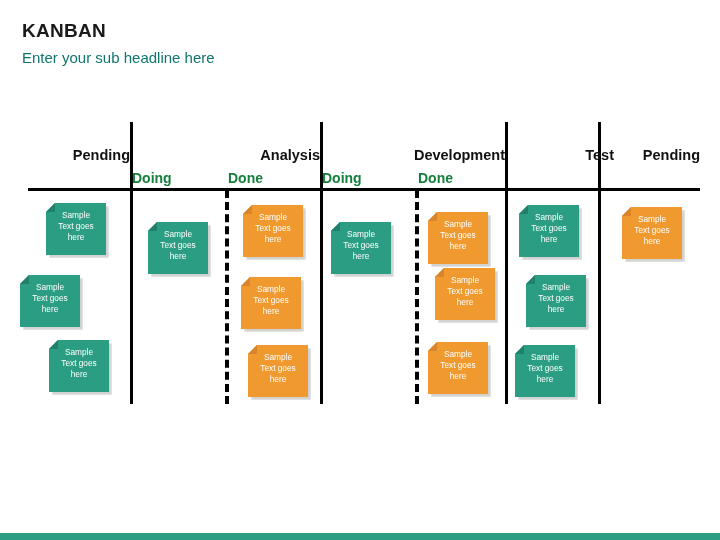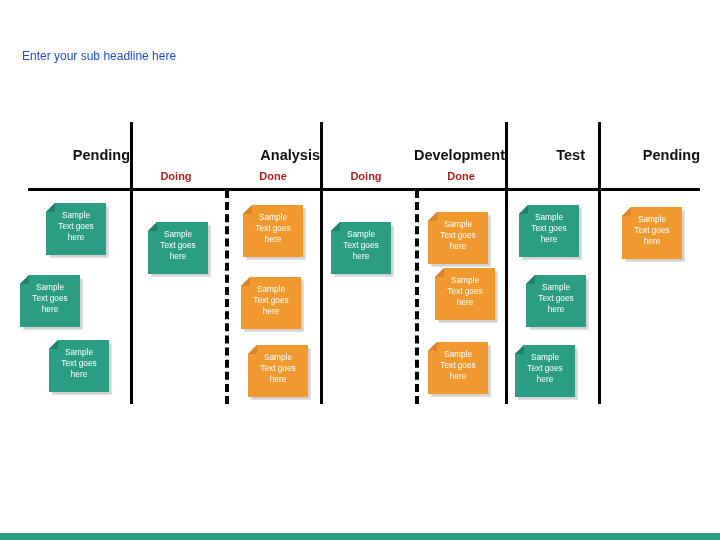--- a/index.html
+++ b/index.html
@@ -10,40 +10,40 @@
   }
   #board{position:absolute;left:0;top:0;width:720px;height:540px;}
 
   
   .title{
     position:absolute;left:22px;top:20px;
     font-size:19px;font-weight:bold;color:#1a1a1a;letter-spacing:.3px;
   }
   .subtitle{
     position:absolute;left:22px;top:49px;
-    font-size:12px;font-weight:normal;color:#1d4ed8;
+    font-size:15px;font-weight:normal;color:#0f766e;
   }
 
   
   .vrule{position:absolute;width:3px;background:#000;}
   .vrule.dashed{
     width:0;background:none;
     border-left:4px dashed #000;
   }
   .hrule{position:absolute;height:3px;background:#000;}
 
   
   .col-head{
     position:absolute;text-align:right;
     font-size:14.5px;font-weight:bold;color:#111;
     white-space:nowrap;
   }
   .sub-head{
-    position:absolute;text-align:center;
-    font-size:11px;font-weight:bold;color:#b91c1c;
+    position:absolute;
+    font-size:14px;font-weight:bold;color:#15803d;
     white-space:nowrap;
   }
 
   
   .card{
     position:absolute;
     width:60px;height:52px;
     box-sizing:border-box;
     padding:7px 4px 0 4px;
     color:#ffffff;
@@ -77,36 +77,37 @@
   .bottom-bar{
     position:absolute;left:0;bottom:0;width:720px;height:7px;
     background:#2a9d82;
   }
 </style>
 </head>
 <body>
 
 <div id="board">
 
+  <div class="title">KANBAN</div>
   <div class="subtitle">Enter your sub headline here</div>
 
   <div id="rules-layer">
       <div class="hrule" style="left: 28px; top: 188px; width: 672px;"></div>
       <div class="vrule" style="left: 130px; top: 122px; height: 282px;"></div>
       <div class="vrule dashed" style="left: 225px; top: 190px; height: 214px;"></div>
       <div class="vrule" style="left: 320px; top: 122px; height: 282px;"></div>
       <div class="vrule dashed" style="left: 415px; top: 190px; height: 214px;"></div>
       <div class="vrule" style="left: 505px; top: 122px; height: 282px;"></div>
       <div class="vrule" style="left: 598px; top: 122px; height: 282px;"></div>
     </div>
   <div id="heads-layer">
       <div class="col-head" style="left: 28px; top: 147px; width: 102px;">Pending</div>
       <div class="col-head" style="left: 130px; top: 147px; width: 190px;">Analysis</div>
       <div class="col-head" style="left: 320px; top: 147px; width: 185px;">Development</div>
-      <div class="col-head" style="left: 476px; top: 147px; width: 109px;">Test</div>
+      <div class="col-head" style="left: 505px; top: 147px; width: 109px;">Test</div>
       <div class="col-head" style="left: 598px; top: 147px; width: 102px;">Pending</div>
       <div class="sub-head" style="left: 132px; top: 170px; width: 88px;">Doing</div>
       <div class="sub-head" style="left: 228px; top: 170px; width: 90px;">Done</div>
       <div class="sub-head" style="left: 322px; top: 170px; width: 88px;">Doing</div>
       <div class="sub-head" style="left: 418px; top: 170px; width: 86px;">Done</div>
     </div>
   <div id="cards-layer">
       <div class="card-wrap" style="left: 46px; top: 203px;">
         <div class="card-shadow"></div>
         <div class="card teal" style="left: 0px; top: 0px;">

